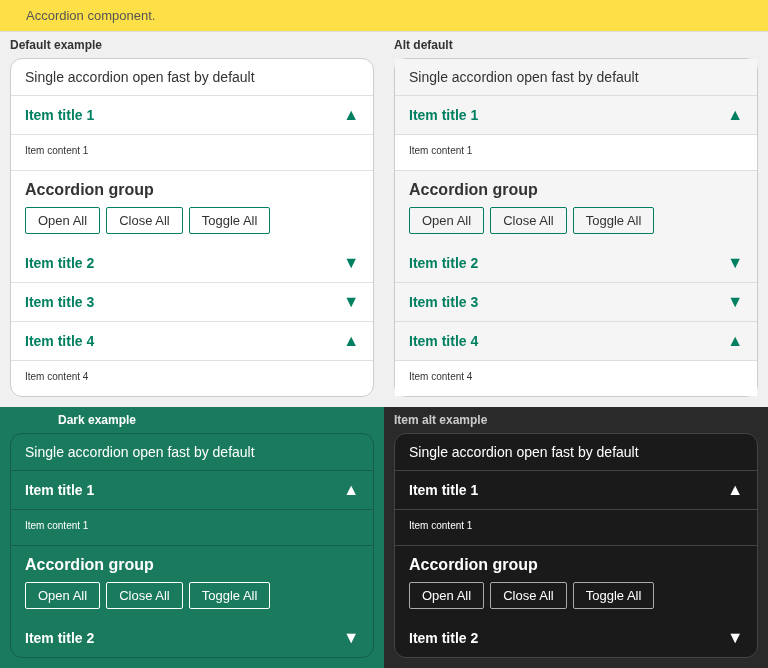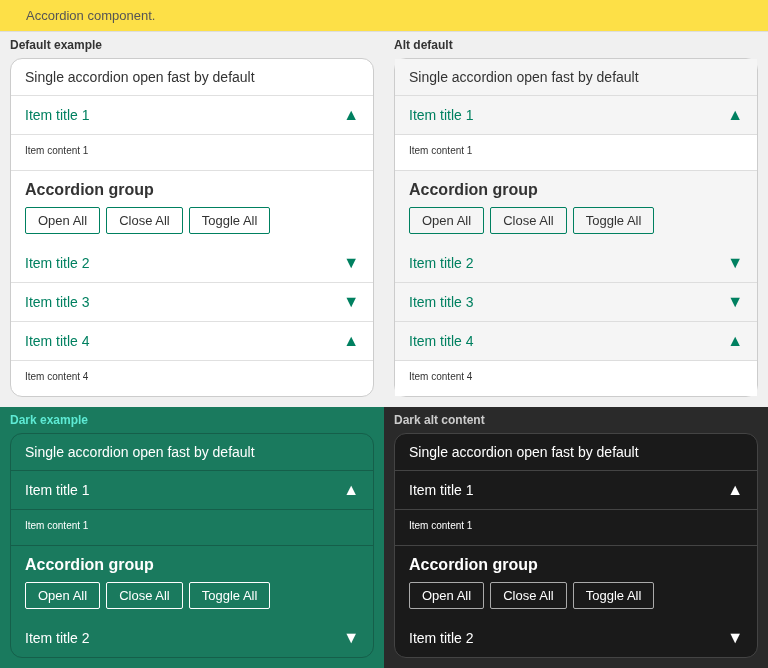--- a/index.html
+++ b/index.html
@@ -63,21 +63,21 @@
     .accordion-title-row {
       display: flex;
       justify-content: space-between;
       align-items: center;
       padding: 10px 14px;
       cursor: pointer;
     }
 
     .accordion-title-row a {
       color: #008060;
-      font-weight: normal;
+      font-weight: bold;
       text-decoration: none;
       font-size: 14px;
     }
 
     .accordion-content {
       padding: 10px 14px 14px 14px;
       font-size: 10px;
       color: #333;
       border-top: 1px solid #e0e0e0;
     }
@@ -224,21 +224,22 @@
 
     .section.dark-section .section-label {
       color: #ccc;
     }
 
     .section.green-section {
       background: #1a7a5e;
     }
 
     .section.green-section .section-label {
-      color: #5eead4;
+      color: #ffffff;
+      margin-left: 48px;
     }
   </style>
 </head>
 <body>
 
 <div class="page-header">
   <span>Accordion component.</span>
 </div>
 
 <div class="grid">
@@ -358,21 +359,21 @@
         <div class="accordion-title-row">
           <a>Item title 2</a>
           <span class="chevron">▼</span>
         </div>
       </div>
 
     </div>
   </div>
 
   <div class="section dark-section">
-    <div class="section-label">Dark alt content</div>
+    <div class="section-label">Item alt example</div>
     <div class="accordion-container dark-black">
 
       <div class="accordion-header-banner">Single accordion open fast by default</div>
 
       <div class="accordion-item">
         <div class="accordion-title-row">
           <a>Item title 1</a>
           <span class="chevron">▲</span>
         </div>
         <div class="accordion-content">Item content 1</div>

